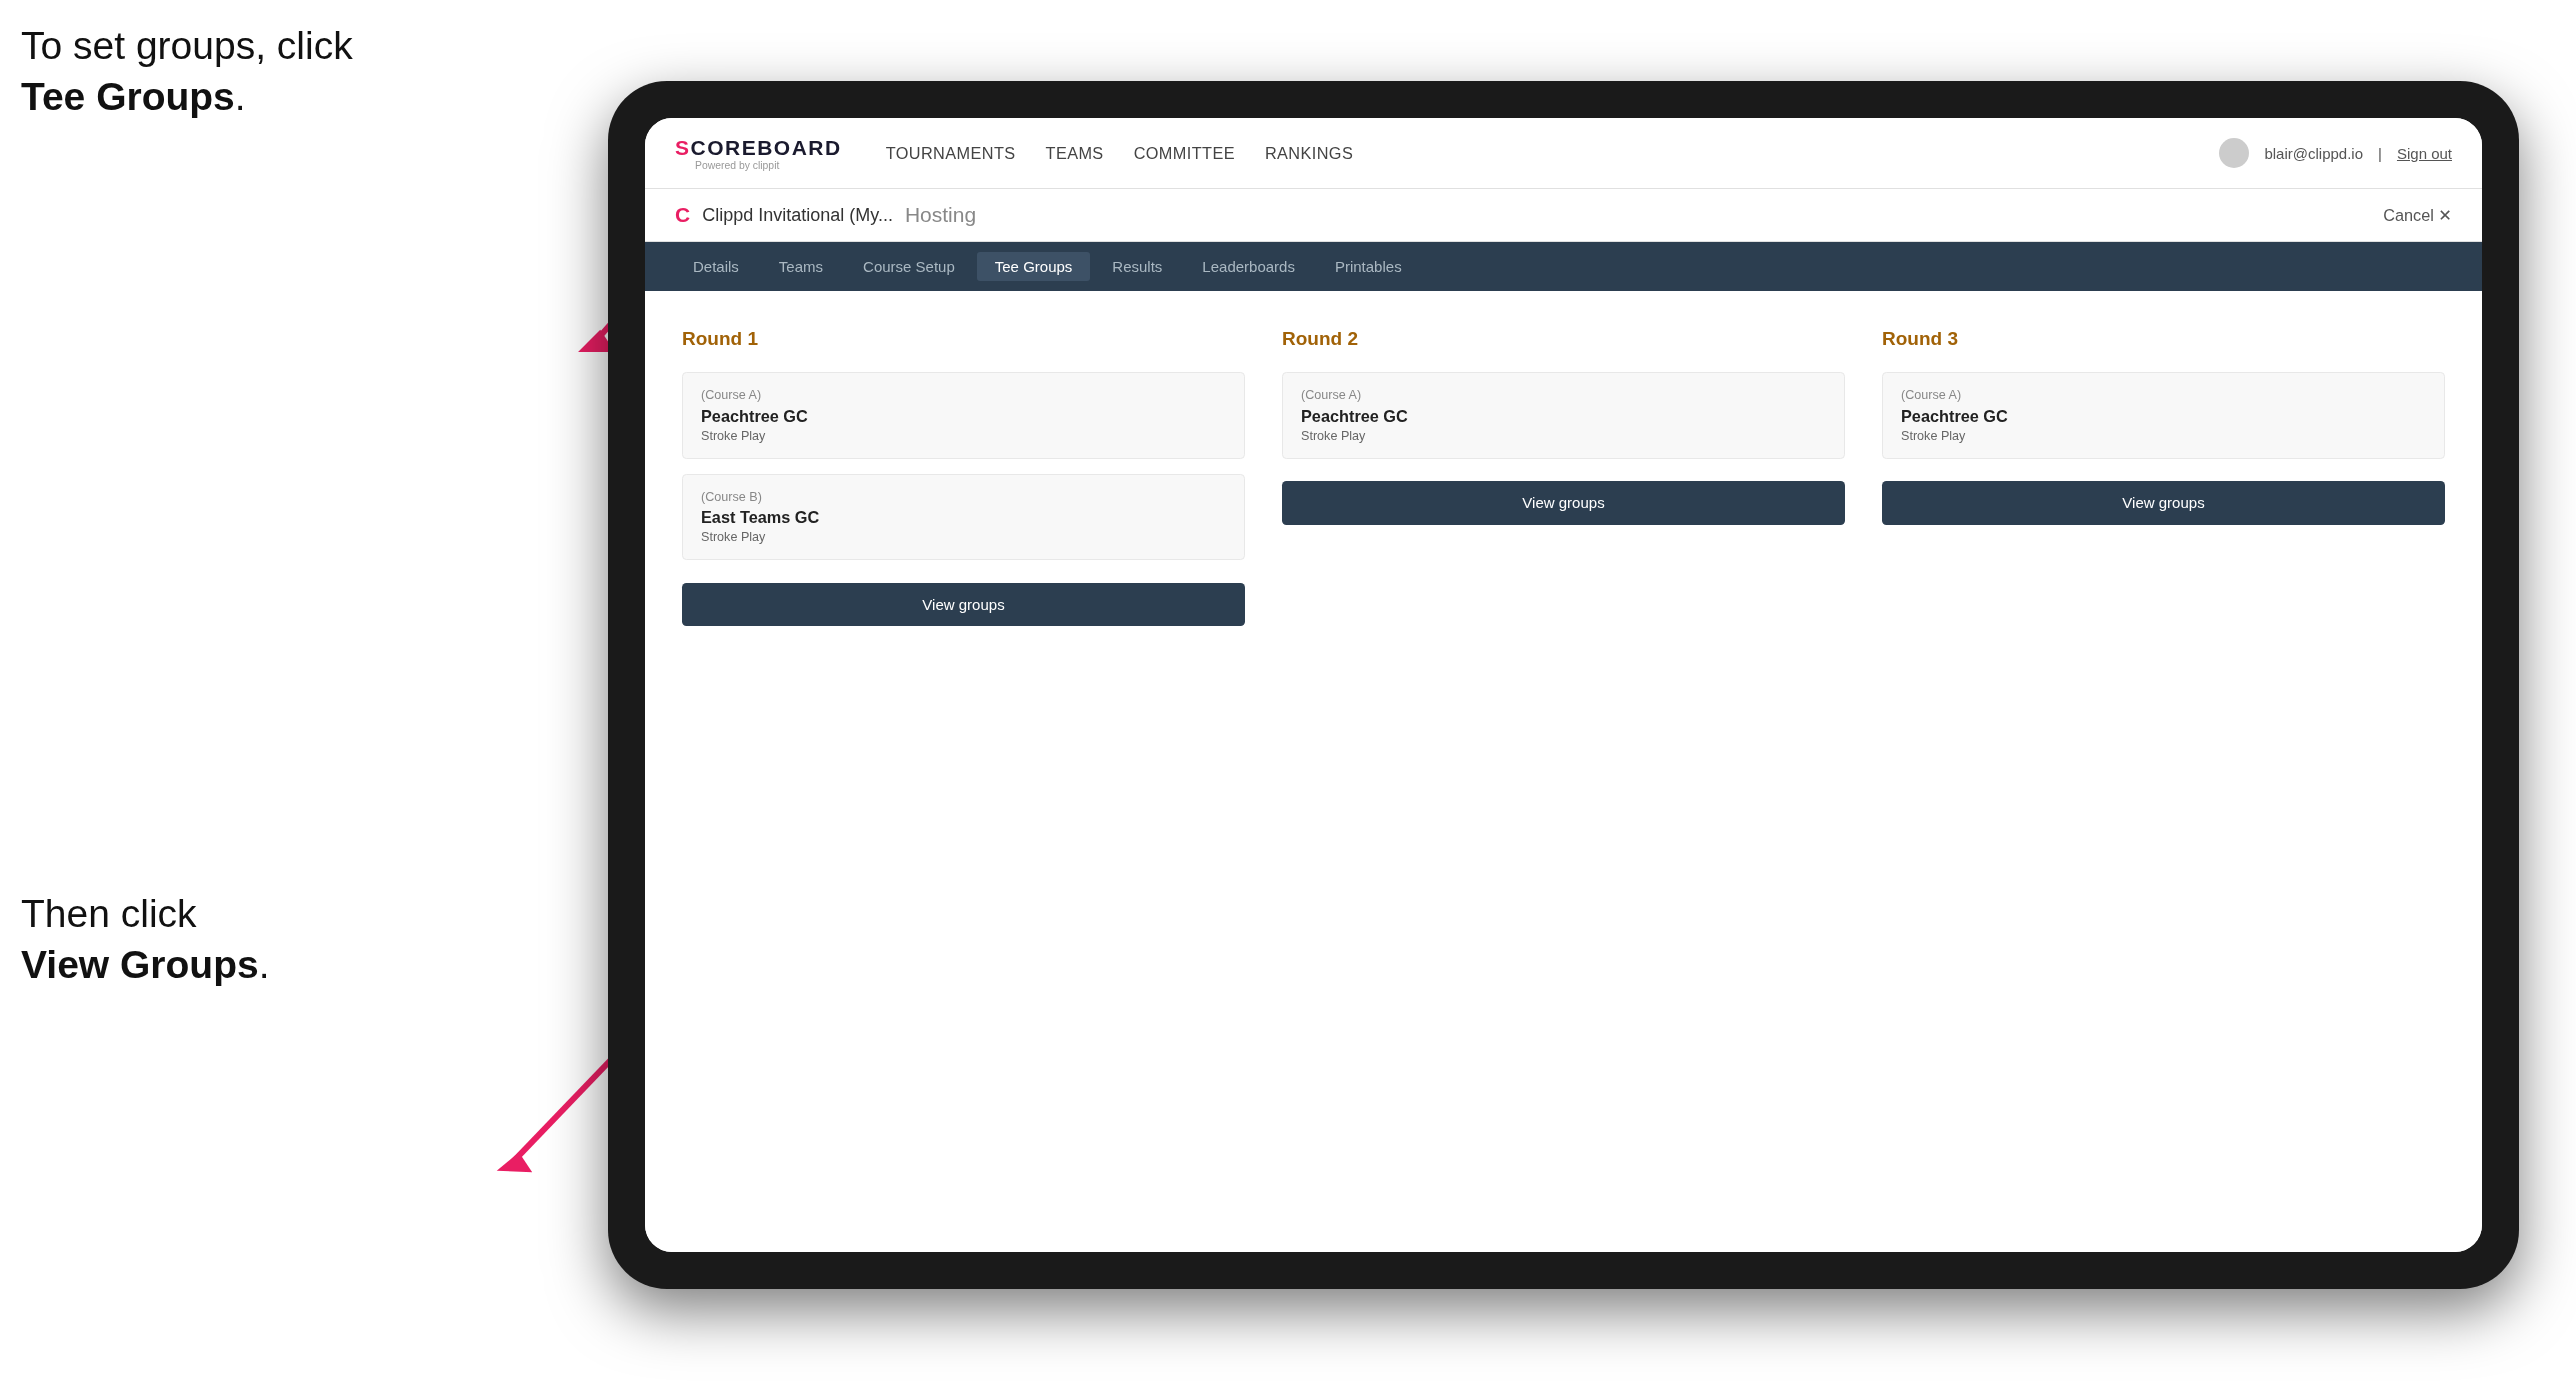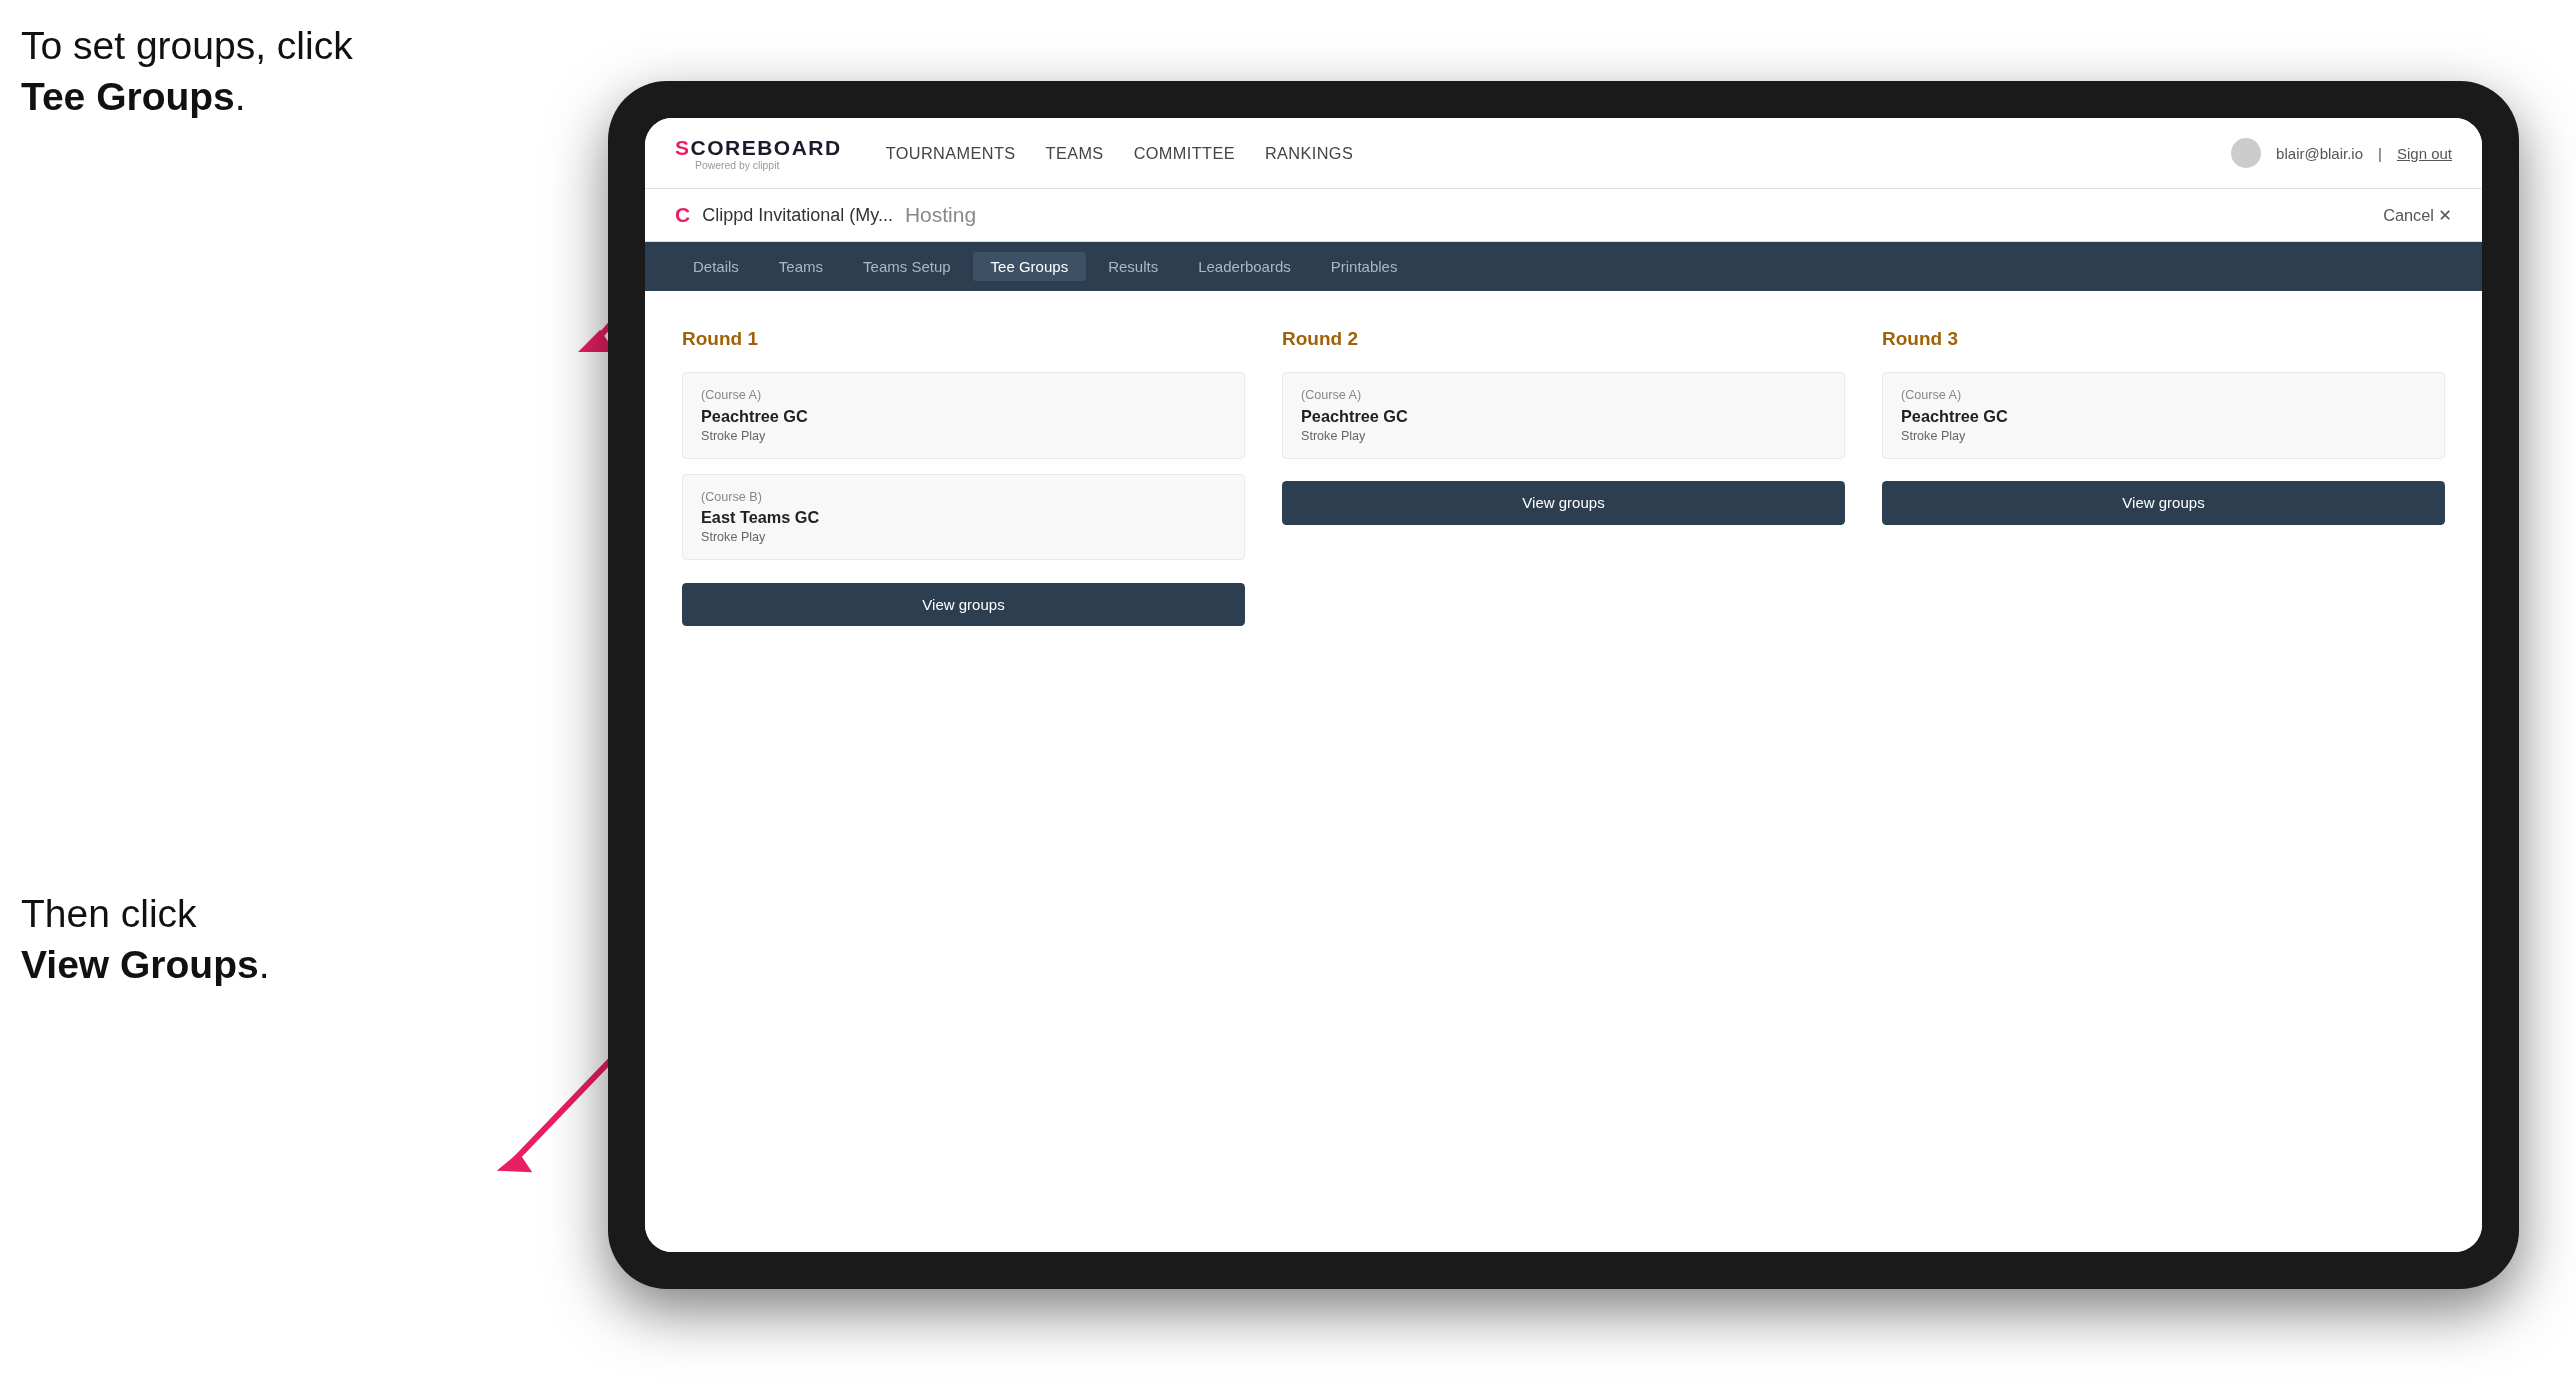--- a/index.html
+++ b/index.html
@@ -299,39 +299,39 @@
         </div>
         <div class="nav-links">
           <a class="nav-link" href="#">TOURNAMENTS</a>
           <a class="nav-link" href="#">TEAMS</a>
           <a class="nav-link" href="#">COMMITTEE</a>
           <a class="nav-link" href="#">RANKINGS</a>
         </div>
       </div>
       <div class="nav-right">
         <div class="user-avatar"></div>
-        <span>blair@blair.io</span>
+        <span>blair@clippd.io</span>
         <span> | </span>
         <a class="sign-out-link" href="#">Sign out</a>
       </div>
     </div>
 
     <div class="sub-nav">
       <div class="sub-nav-title">
         <span class="c-logo">C</span>
         <span>Clippd Invitational (My...</span>
         <span style="color:#888; font-size:21px;">Hosting</span>
       </div>
       <button class="cancel-btn" style="background:none;border:none;cursor:pointer;">Cancel ✕</button>
     </div>
 
     <div class="tab-bar">
       <div class="tab-item">Details</div>
       <div class="tab-item">Teams</div>
-      <div class="tab-item">Teams Setup</div>
+      <div class="tab-item">Course Setup</div>
       <div class="tab-item active">Tee Groups</div>
       <div class="tab-item">Results</div>
       <div class="tab-item">Leaderboards</div>
       <div class="tab-item">Printables</div>
     </div>
 
     <div class="main-content">
       <div class="rounds-grid">
 
         <div class="round-column">

